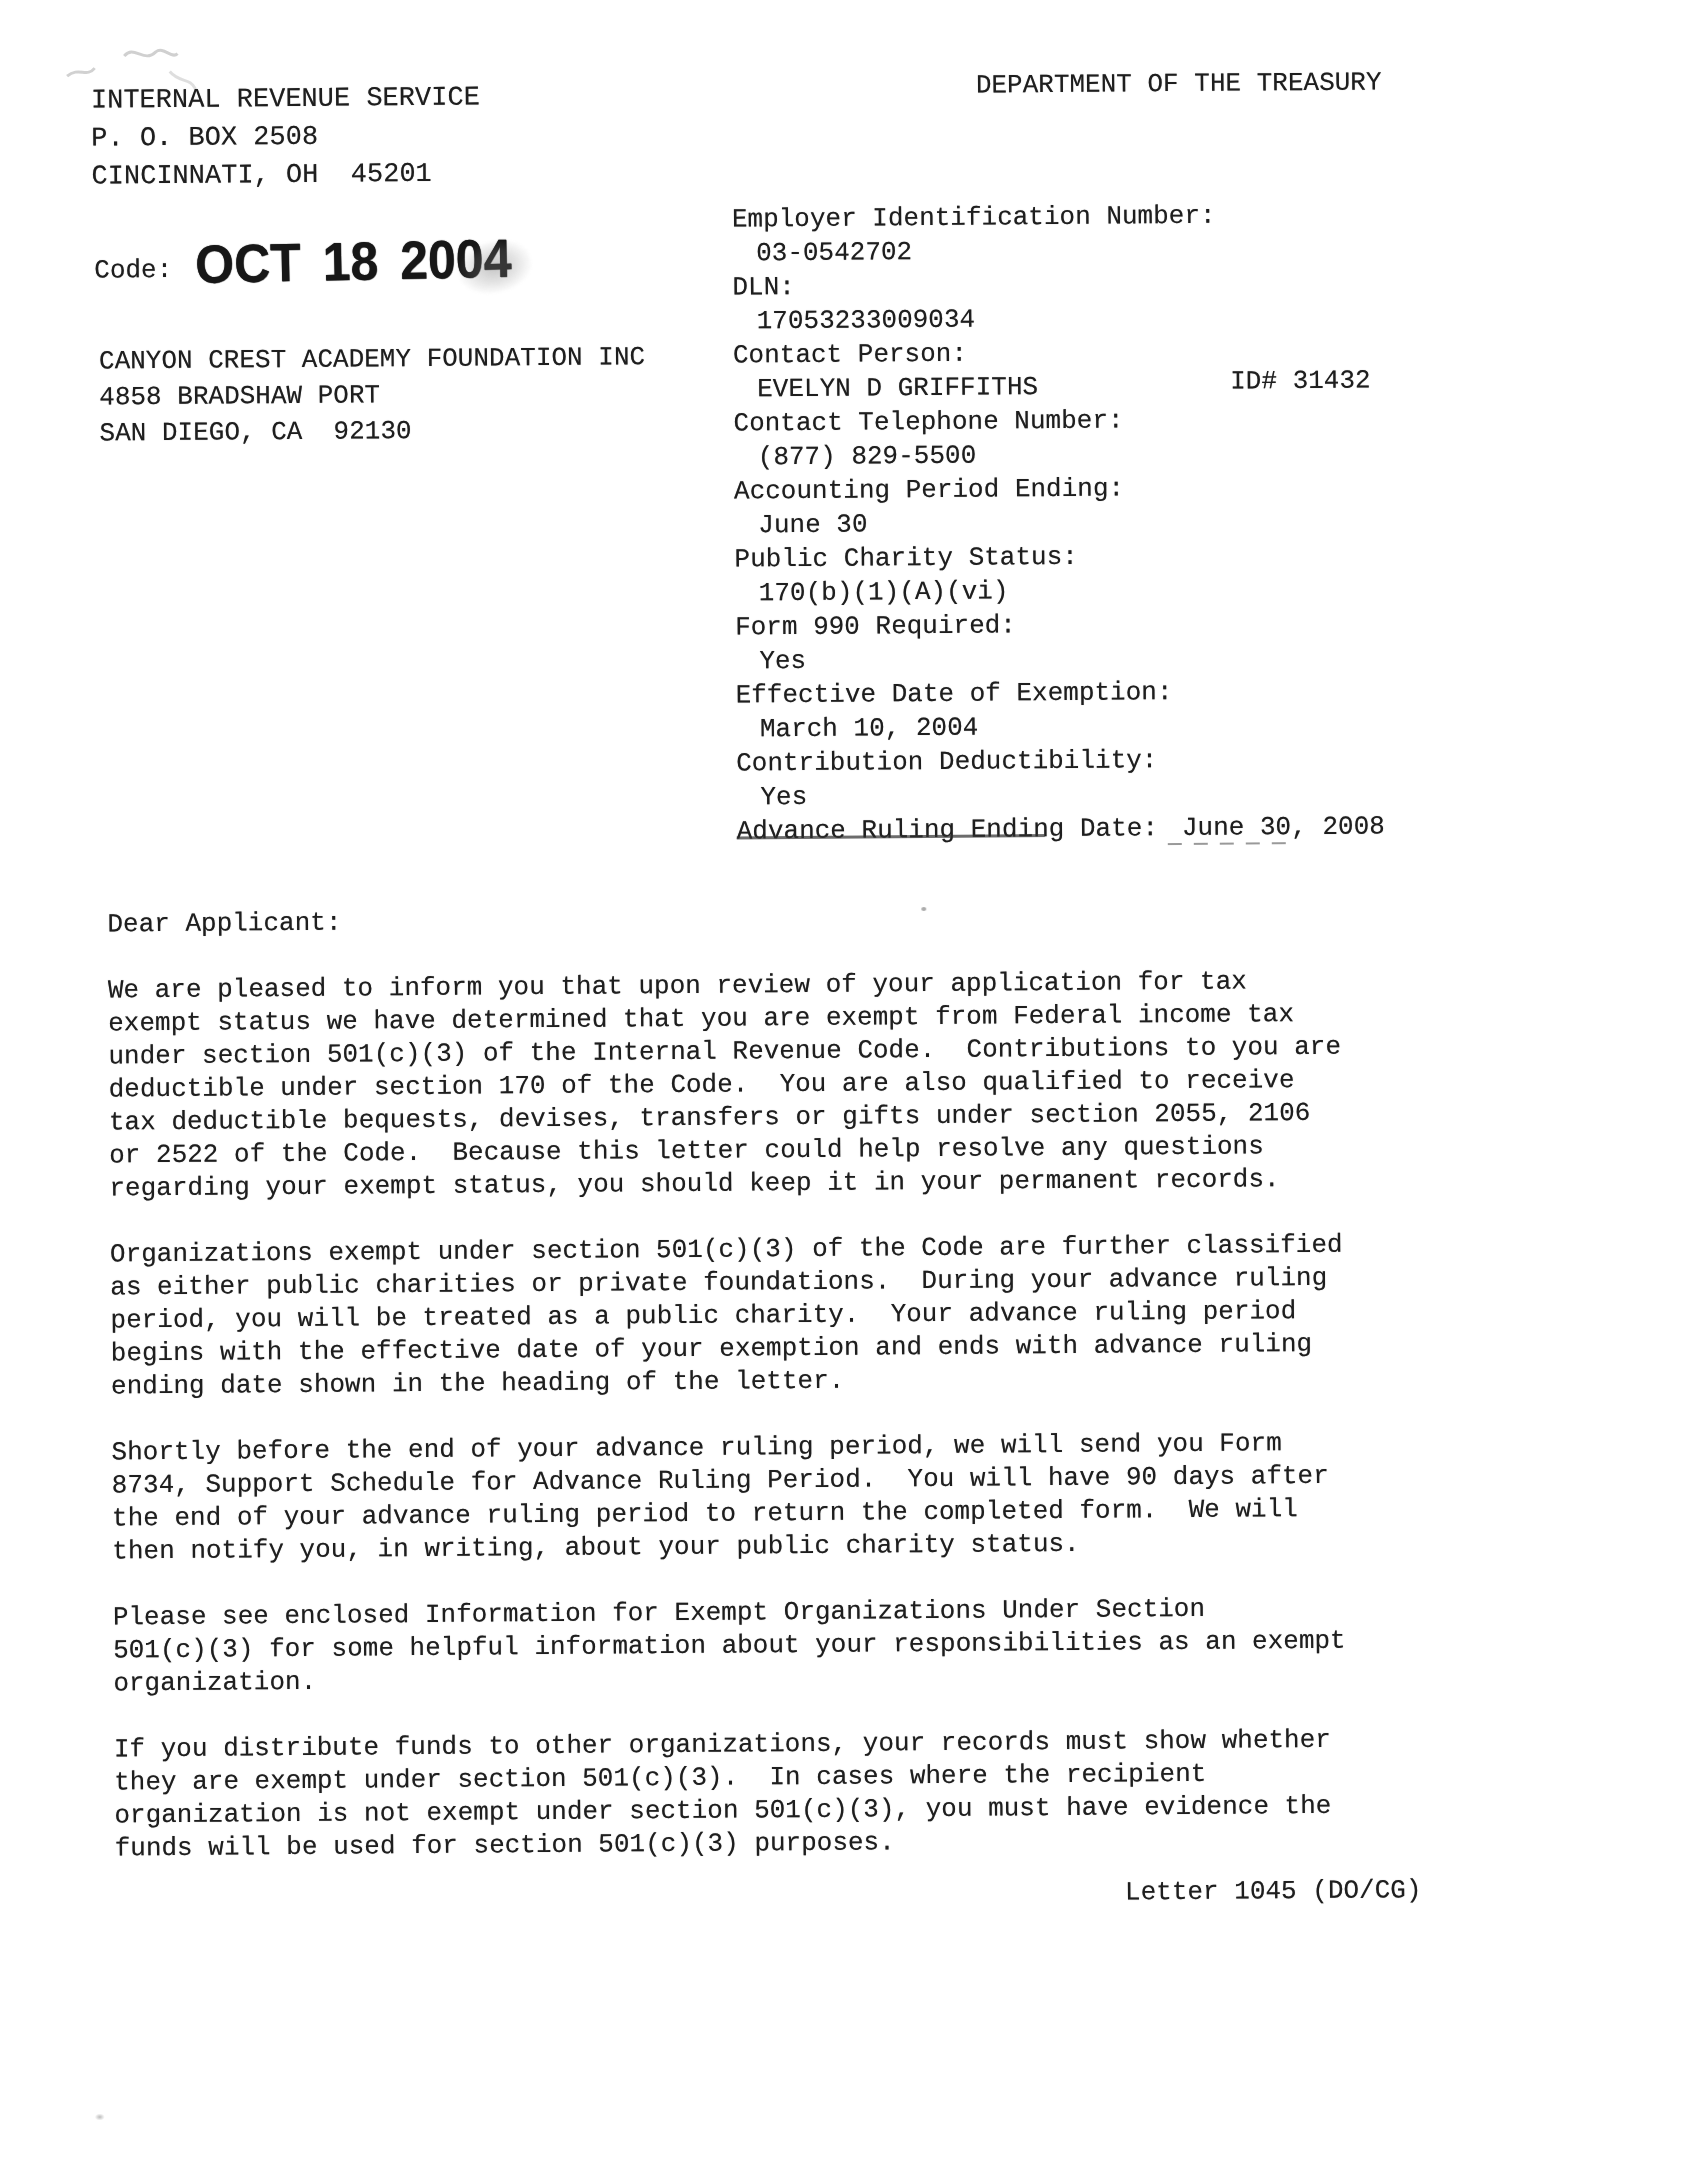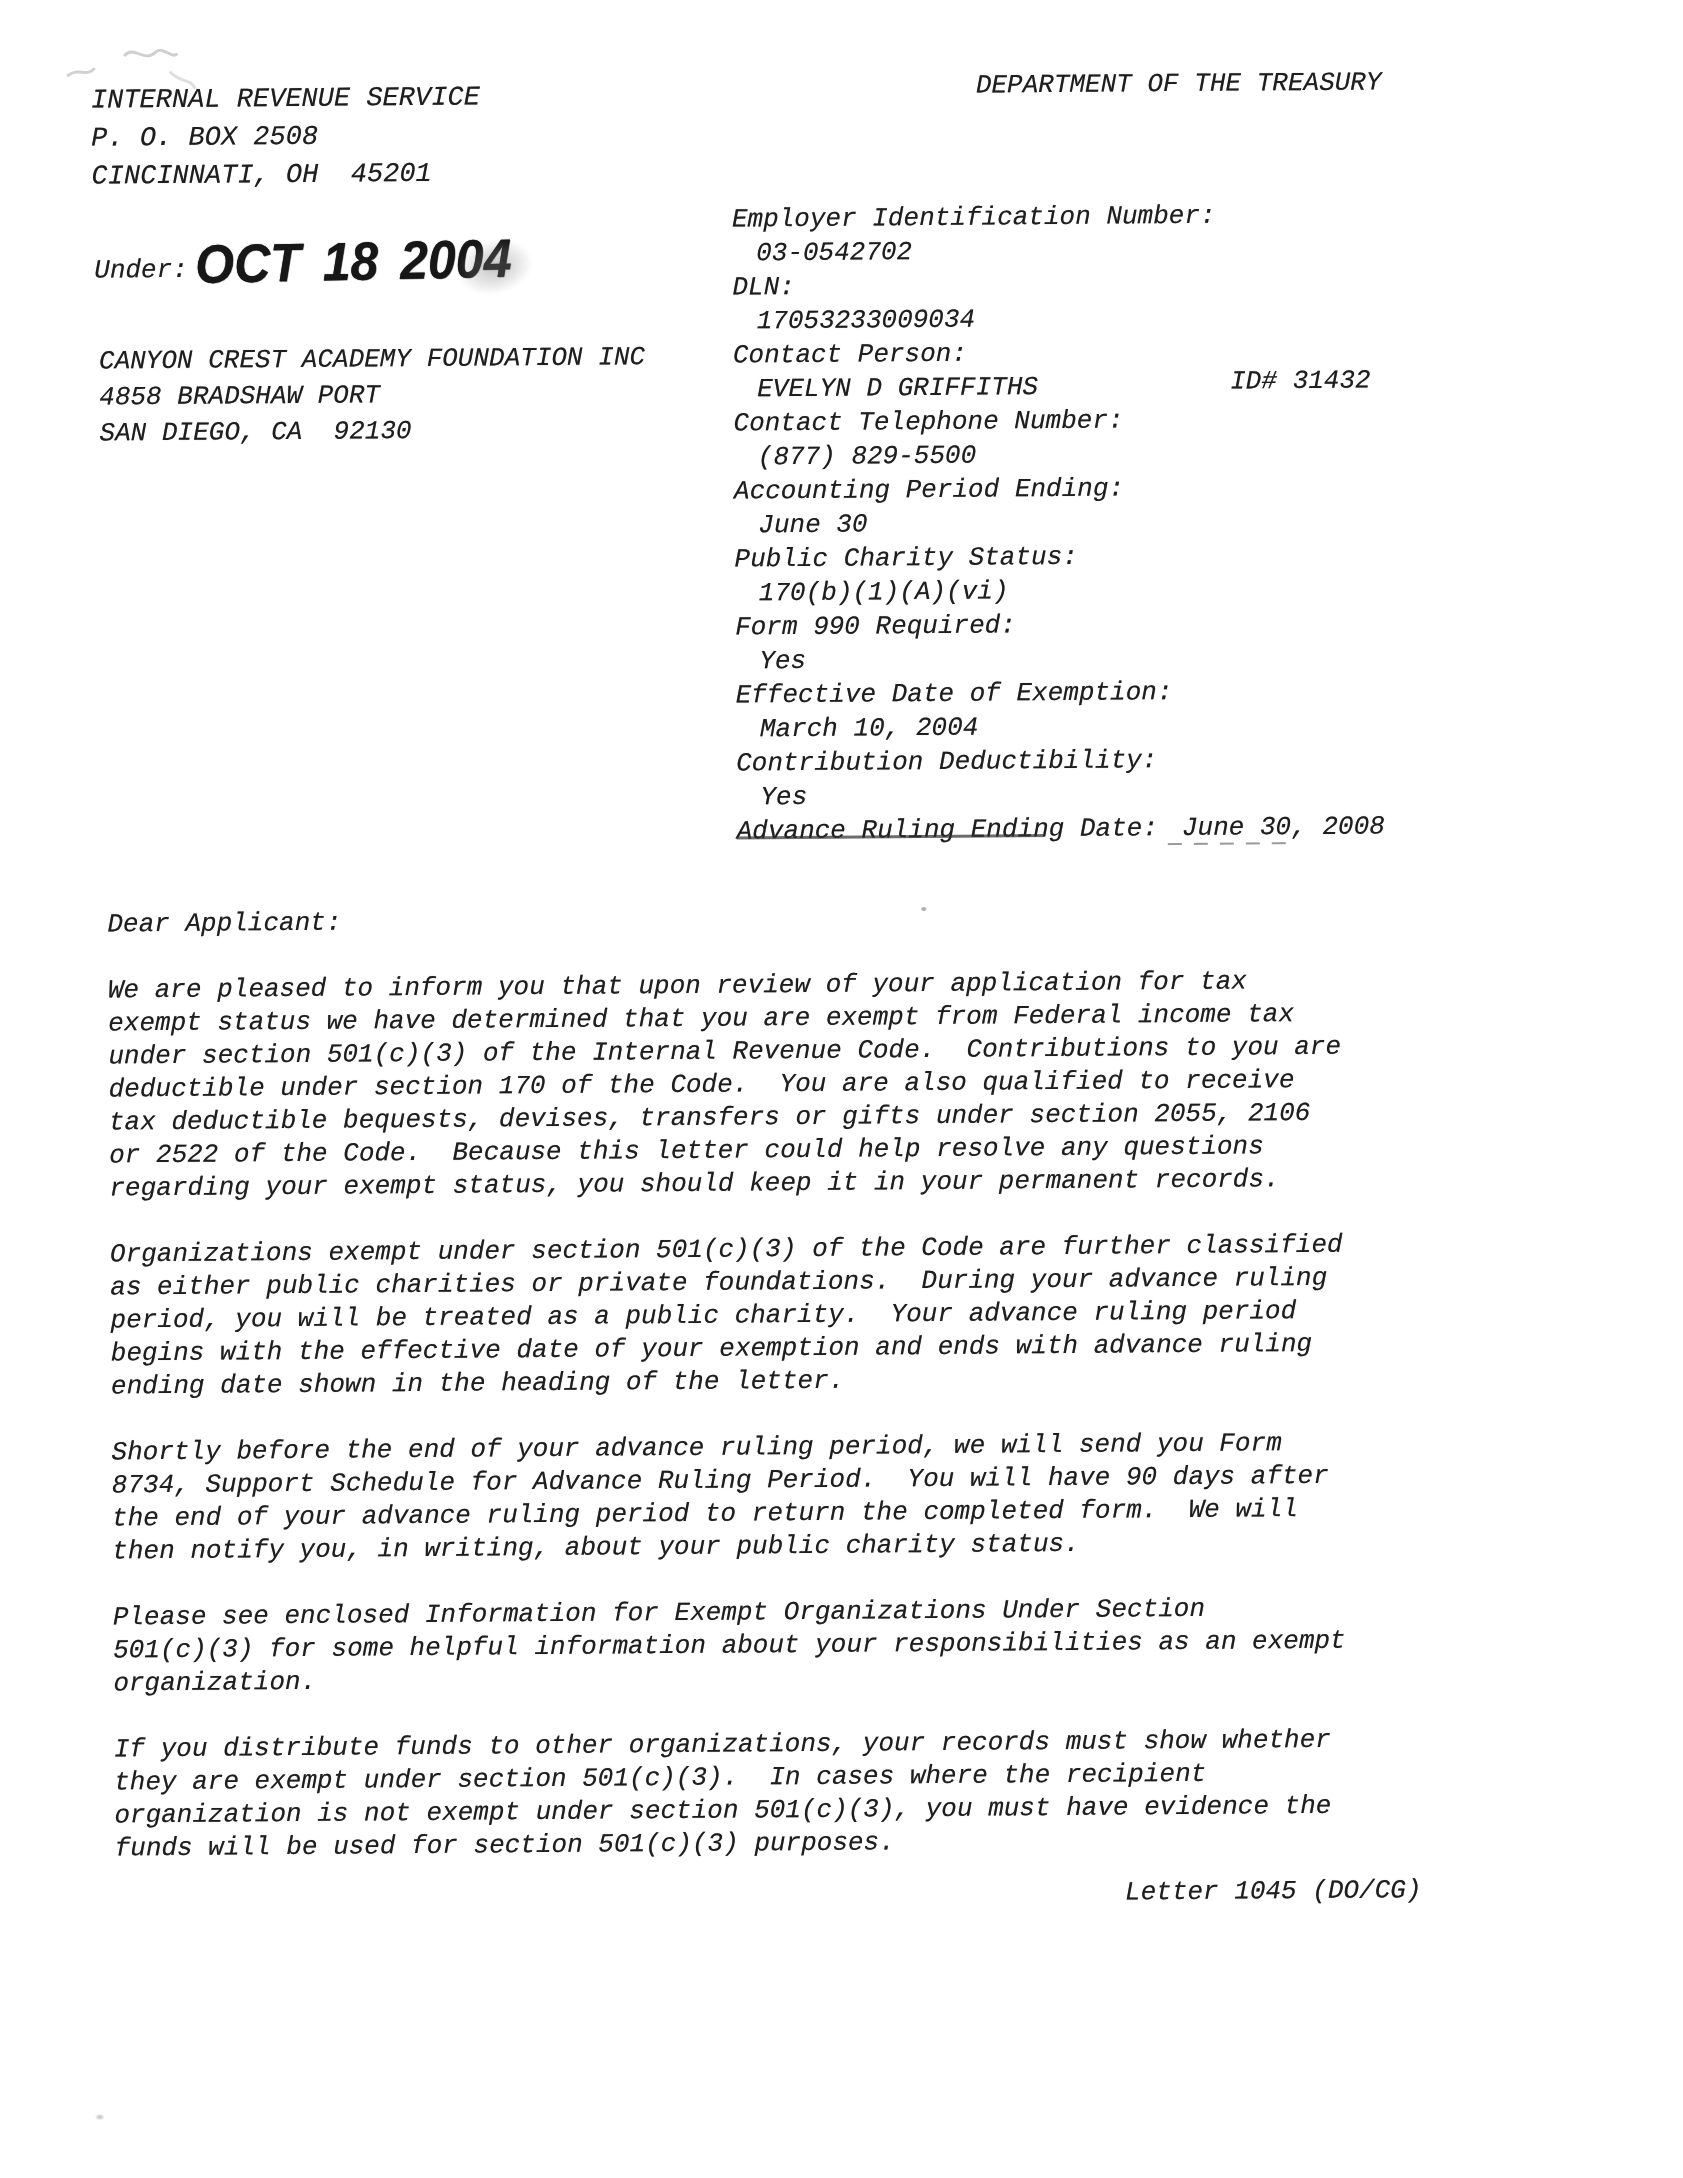--- a/index.html
+++ b/index.html
@@ -8,21 +8,20 @@
     background: #ffffff;
   }
   .sheet {
     position: relative;
     width: 1683px;
     height: 2178px;
     background: #ffffff;
     overflow: hidden;
     font-family: "Liberation Mono", "DejaVu Sans Mono", monospace;
     color: #1e1e1e;
-    font-style: italic;
   }
   .sheet-inner {
     position: absolute;
     inset: 0;
     transform: rotate(-0.45deg);
     transform-origin: 55% 40%;
   }
   .mono {
     font-family: "Liberation Mono", "DejaVu Sans Mono", monospace;
     white-space: pre;
@@ -180,21 +179,21 @@
       <path d="M64 18 C 74 6, 84 26, 96 14 C 104 8, 112 22, 118 16" stroke="#ababab" stroke-width="3" fill="none" opacity="0.7"></path>
       <path d="M110 34 C 120 46, 130 40, 136 52" stroke="#bcbcbc" stroke-width="3" fill="none" opacity="0.6"></path>
     </svg>
 
     <div class="sender mono">INTERNAL REVENUE SERVICE
 P. O. BOX 2508
 CINCINNATI, OH  45201</div>
 
     <div class="department mono">DEPARTMENT OF THE TREASURY</div>
 
-    <div class="date-label mono">Under:</div>
+    <div class="date-label mono">Code:</div>
     <div class="stamp">OCT 18 2004</div>
     <div class="smudge-stamp"></div>
 
     <div class="recipient mono">CANYON CREST ACADEMY FOUNDATION INC
 4858 BRADSHAW PORT
 SAN DIEGO, CA  92130</div>
 
     <div class="info-panel">
         <div class="info-row">
           <div class="info-label">Employer Identification Number:</div>

